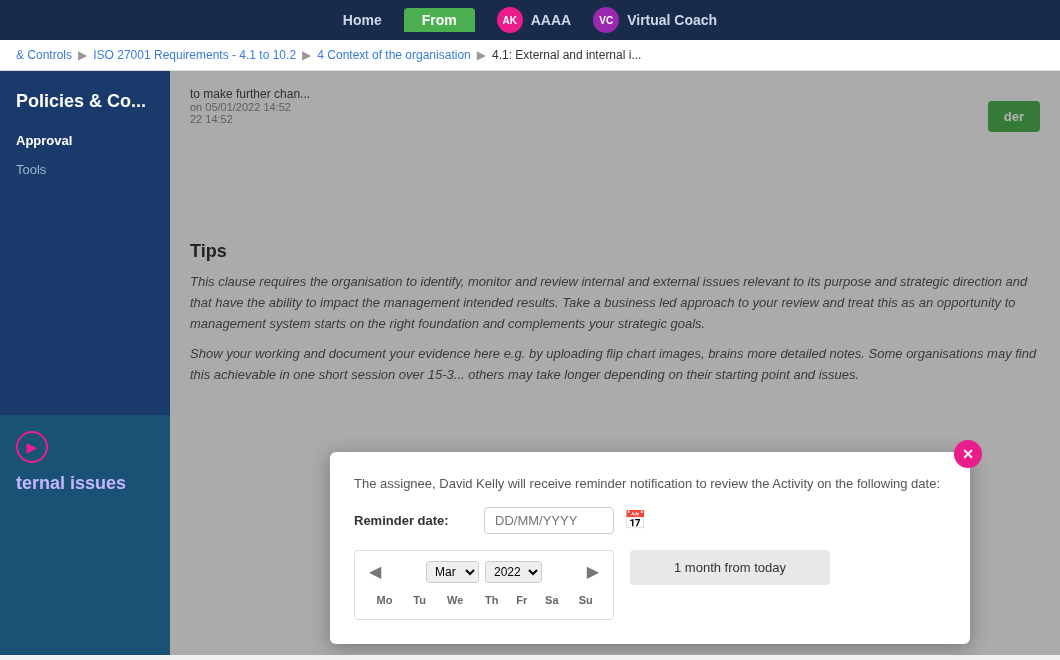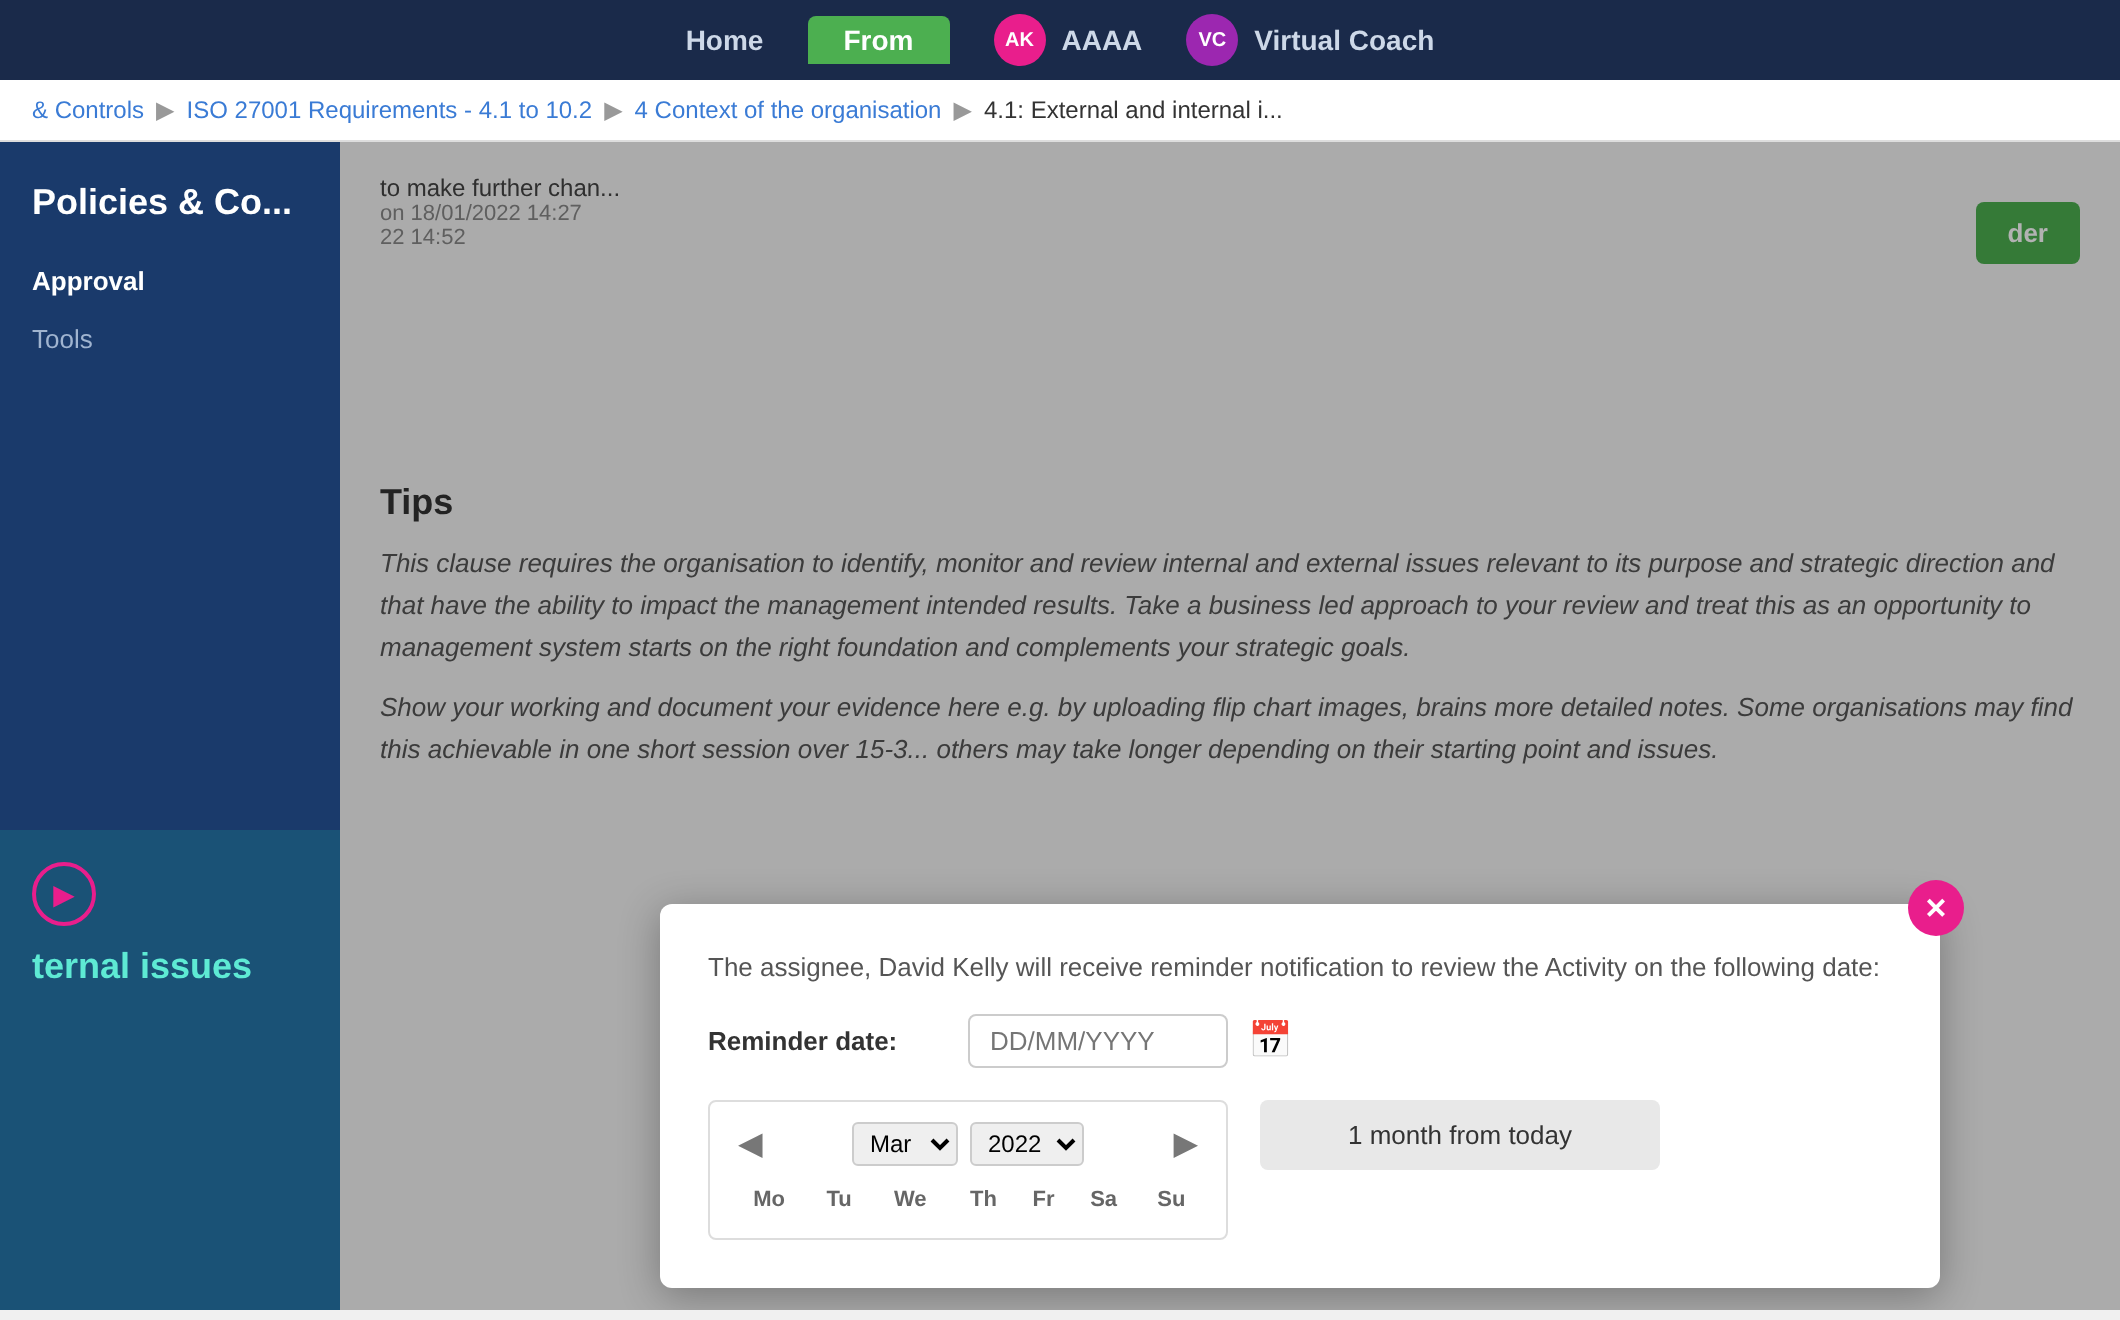--- a/index.html
+++ b/index.html
@@ -124,21 +124,21 @@
       bottom: 0;
       width: 170px;
       height: 240px;
       background: #1a5276;
       color: white;
       padding: 16px;
     }
     .sidebar-card .card-title {
       font-size: 18px;
       font-weight: bold;
-      color: #5eead4;
+      color: #c4b5fd;
       margin-bottom: 10px;
     }
     .sidebar-card .card-text {
       font-size: 11px;
       color: #a0c0e0;
       line-height: 1.4;
     }
     .sidebar-card .play-icon {
       width: 32px;
       height: 32px;
@@ -399,21 +399,21 @@
       <div class="play-icon">▶</div>
       <div class="card-title">ternal issues</div>
     </div>
   </div>
 
   <div class="main-content">
 
     <div class="recent-activity">
       <div class="entry">
         <span>to make further chan...</span>
-        <div class="timestamp">on 18/01/2022 14:27</div>
+        <div class="timestamp">on 05/01/2022 14:52</div>
         <div class="timestamp">22 14:52</div>
       </div>
     </div>
 
     <div style="position:absolute;right:20px;top:30px;">
       <button class="green-btn">der</button>
     </div>
 
     <div class="tips-section" style="margin-top:80px;">
       <h3>Tips</h3>

